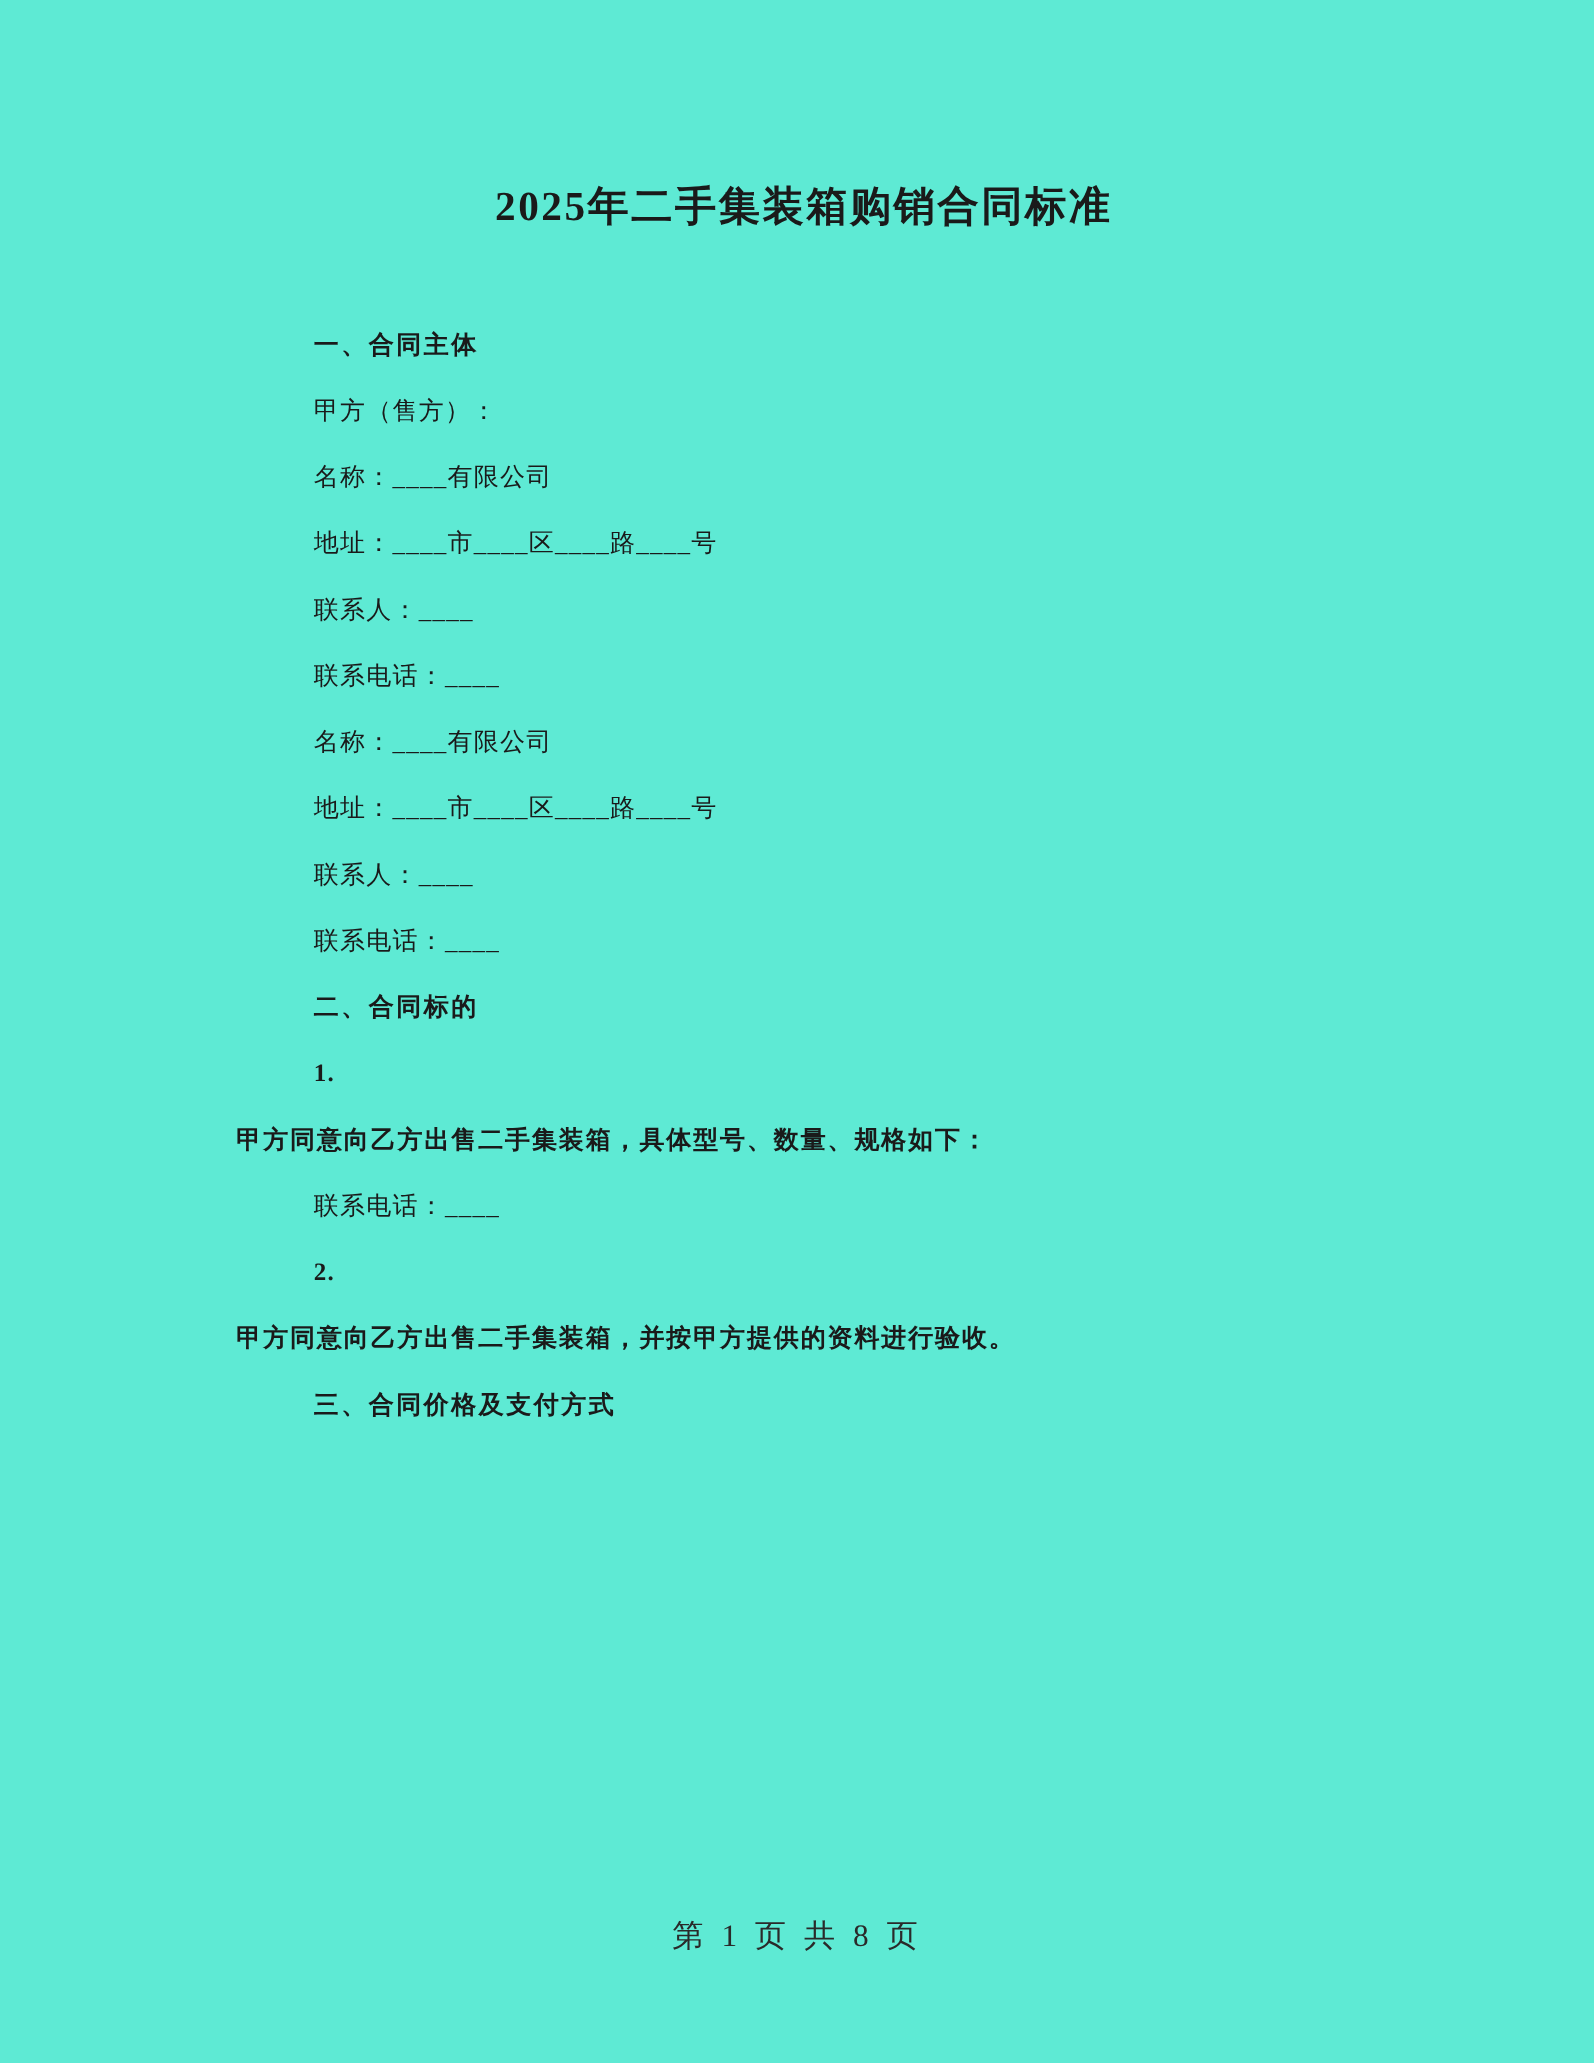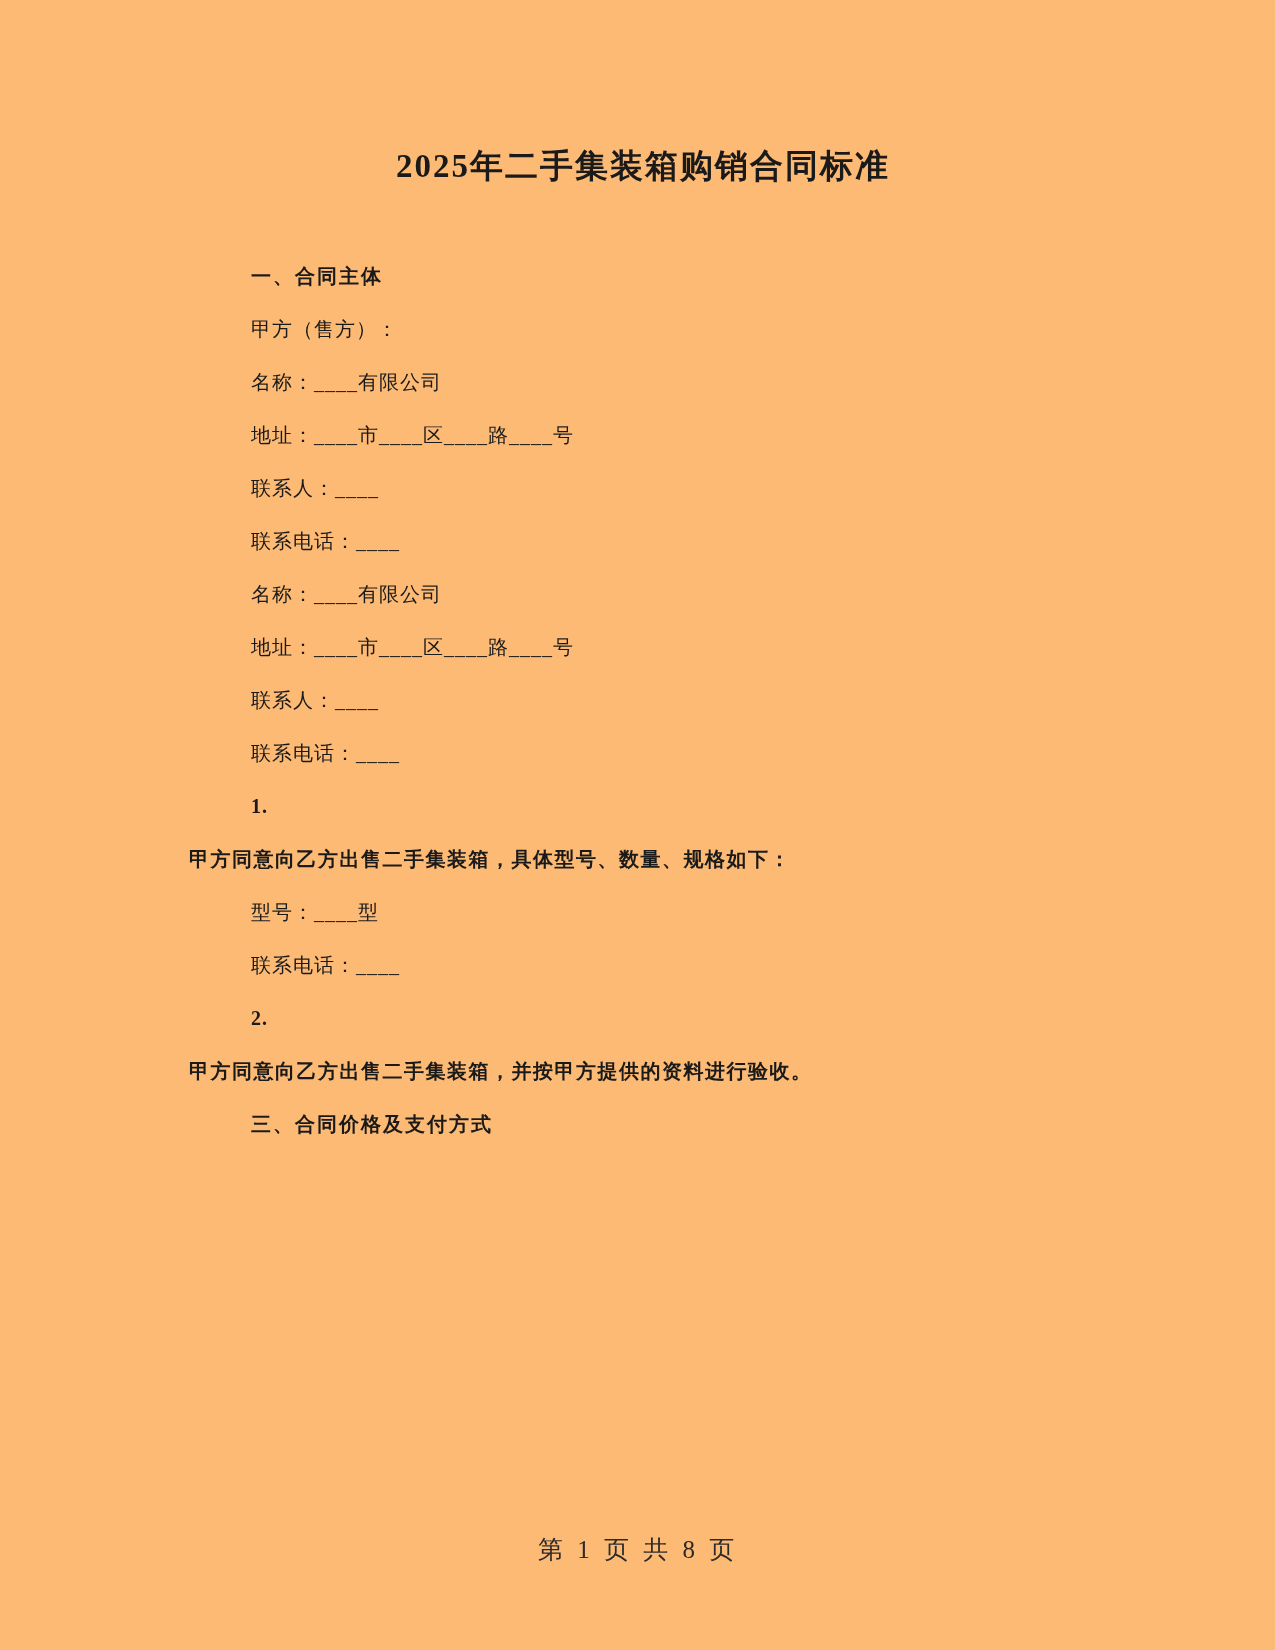--- a/index.html
+++ b/index.html
@@ -13,21 +13,21 @@
     height: 1650px;
     position: relative;
     font-family: "Liberation Serif", "DejaVu Serif", serif;
     color: #1a1a1a;
     overflow: hidden;
   }
 
   .page {
     position: absolute;
     inset: 0;
-    background: #fdba74;
+    background: #5eead4;
   }
 
   .doc-body {
     position: absolute;
     left: 189px;
     right: 178px;
     top: 140px;
   }
 
   .line {
@@ -95,23 +95,23 @@
   <p class="line heading">一、合同主体</p>
       <p class="line indent">甲方（售方）：</p>
       <p class="line indent">名称：____有限公司</p>
       <p class="line indent">地址：____市____区____路____号</p>
       <p class="line indent">联系人：____</p>
       <p class="line indent">联系电话：____</p>
       <p class="line indent">名称：____有限公司</p>
       <p class="line indent">地址：____市____区____路____号</p>
       <p class="line indent">联系人：____</p>
       <p class="line indent">联系电话：____</p>
+      <p class="line heading">二、合同标的</p>
       <p class="line list-number">1.</p>
       <p class="line bold-para">甲方同意向乙方出售二手集装箱，具体型号、数量、规格如下：</p>
-      <p class="line indent">型号：____型</p>
       <p class="line indent">联系电话：____</p>
       <p class="line list-number">2.</p>
       <p class="line bold-para">甲方同意向乙方出售二手集装箱，并按甲方提供的资料进行验收。</p>
       <p class="line heading">三、合同价格及支付方式</p>
     </div>
 
   <div class="footer">第 1 页 共 8 页</div>
 
 </div>
 

